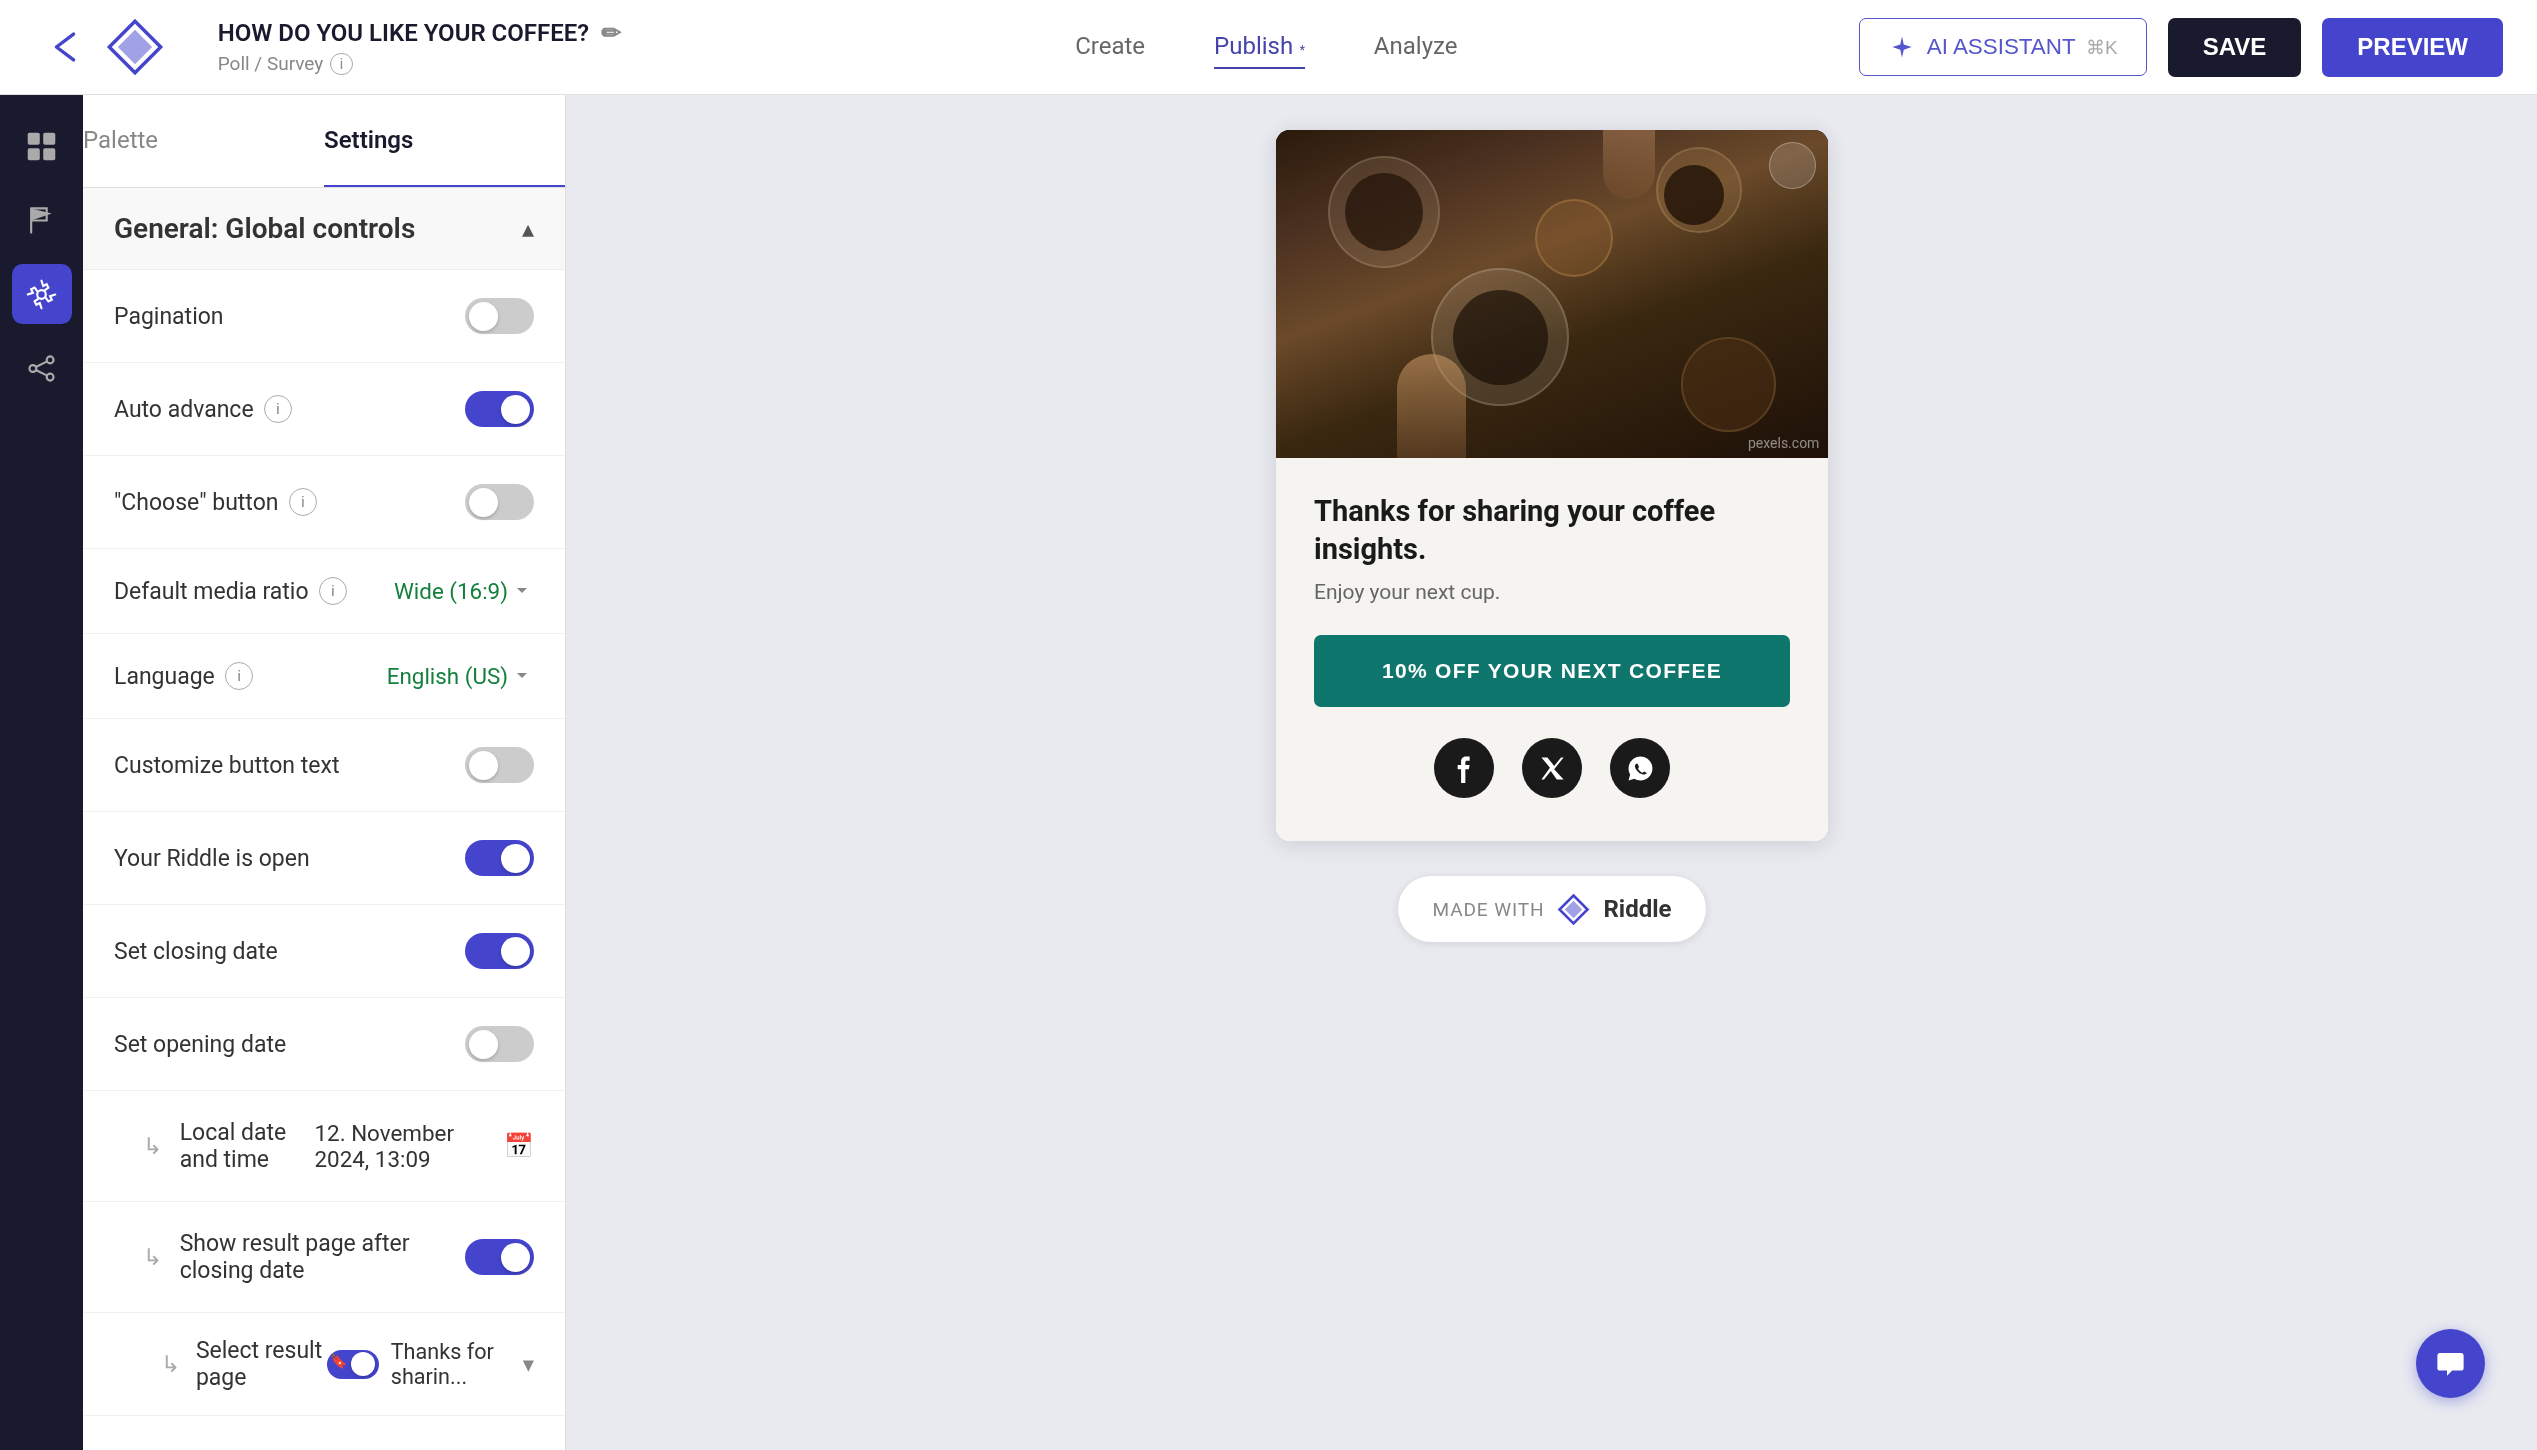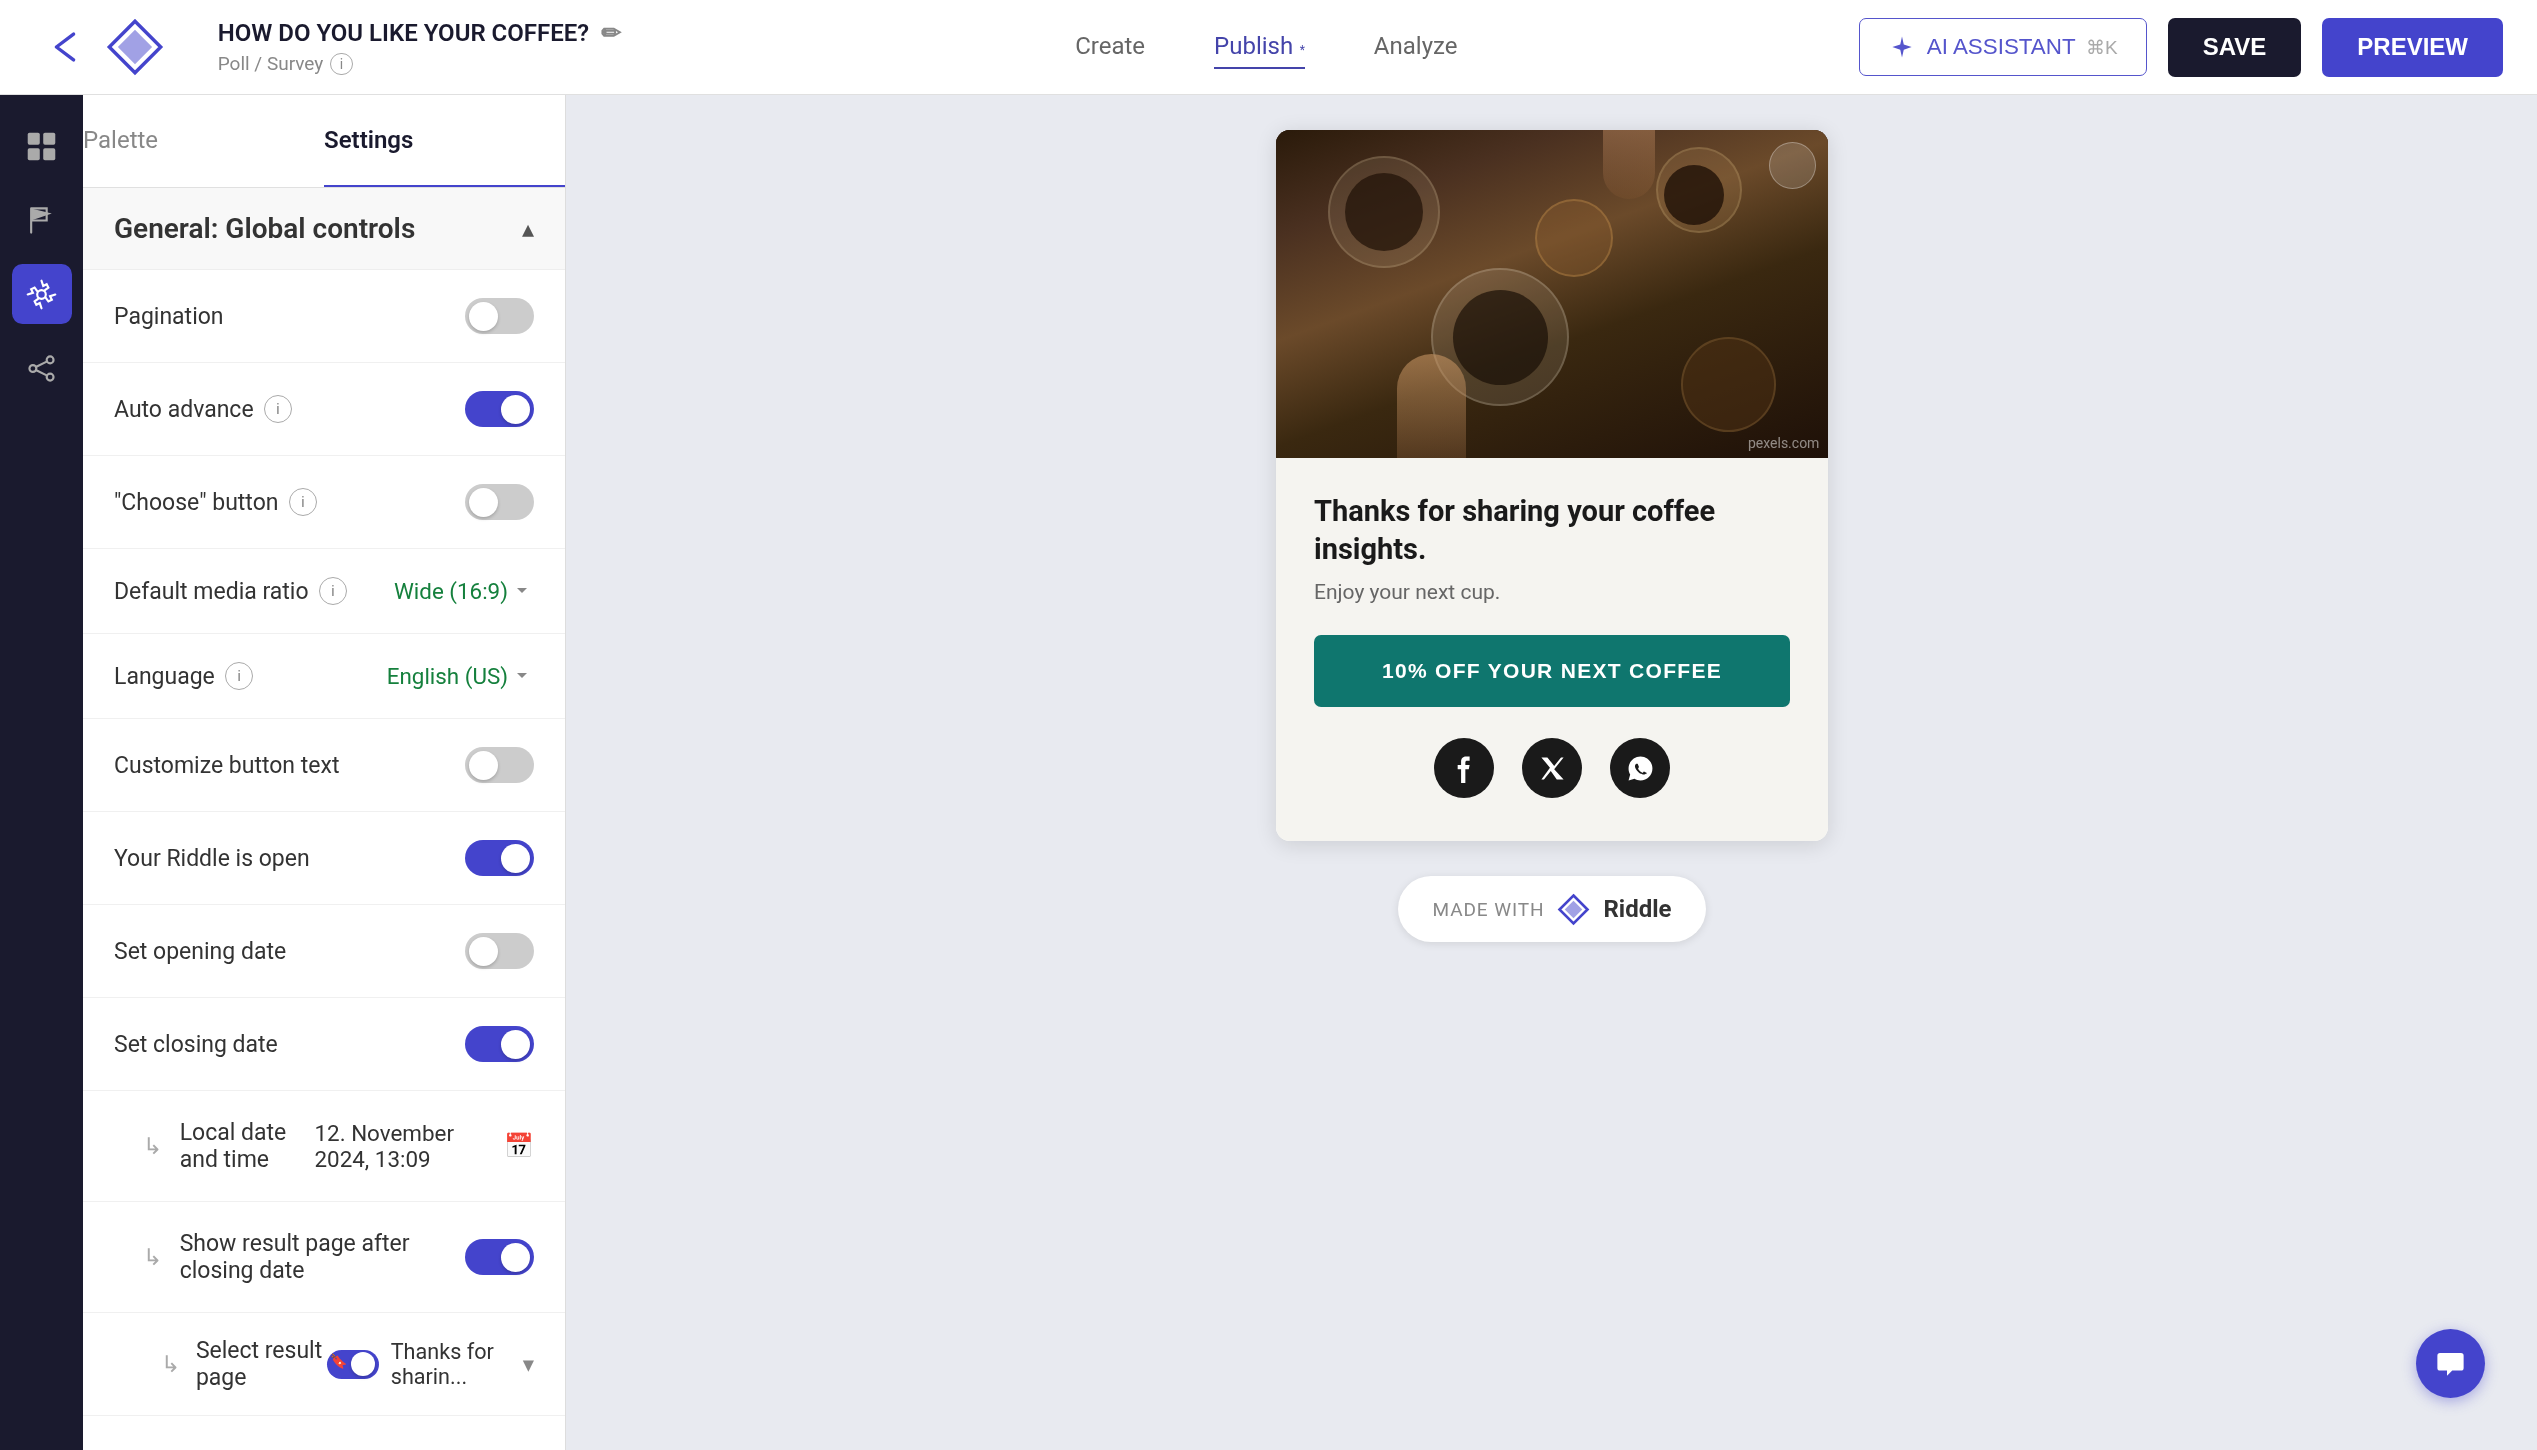--- a/index.html
+++ b/index.html
@@ -663,32 +663,32 @@
     <div class="setting-row">
       <span class="setting-label">Your Riddle is open</span>
       <div class="toggle">
         <div class="toggle-track on">
           <div class="toggle-thumb"></div>
         </div>
       </div>
     </div>
 
     <div class="setting-row">
+      <span class="setting-label">Set closing date</span>
+      <div class="toggle">
+        <div class="toggle-track on">
+          <div class="toggle-thumb"></div>
+        </div>
+      </div>
+    </div>
+
+    <div class="setting-row">
       <span class="setting-label">Set opening date</span>
       <div class="toggle">
         <div class="toggle-track">
-          <div class="toggle-thumb"></div>
-        </div>
-      </div>
-    </div>
-
-    <div class="setting-row">
-      <span class="setting-label">Set closing date</span>
-      <div class="toggle">
-        <div class="toggle-track on">
           <div class="toggle-thumb"></div>
         </div>
       </div>
     </div>
 
     <div class="setting-row indented">
       <span class="setting-label">
         <span style="color:#aaa;margin-right:7px;">↳</span>
         <span>Local date and time</span>
       </span>

